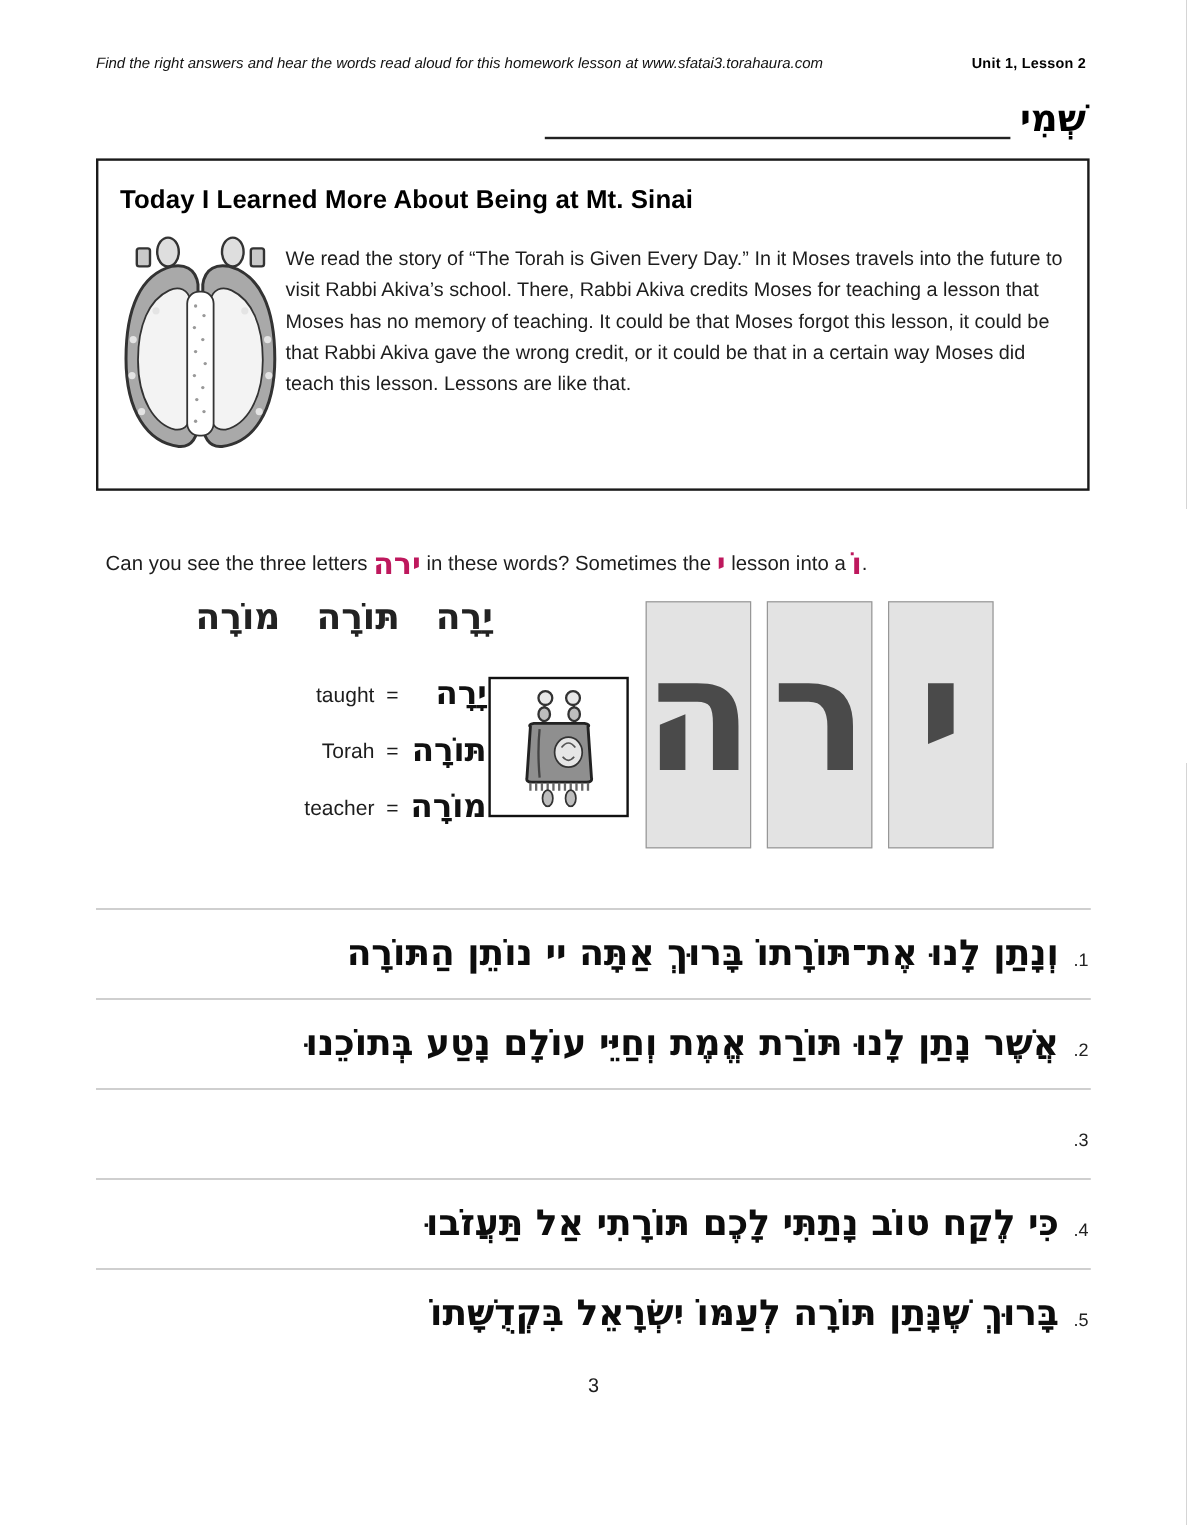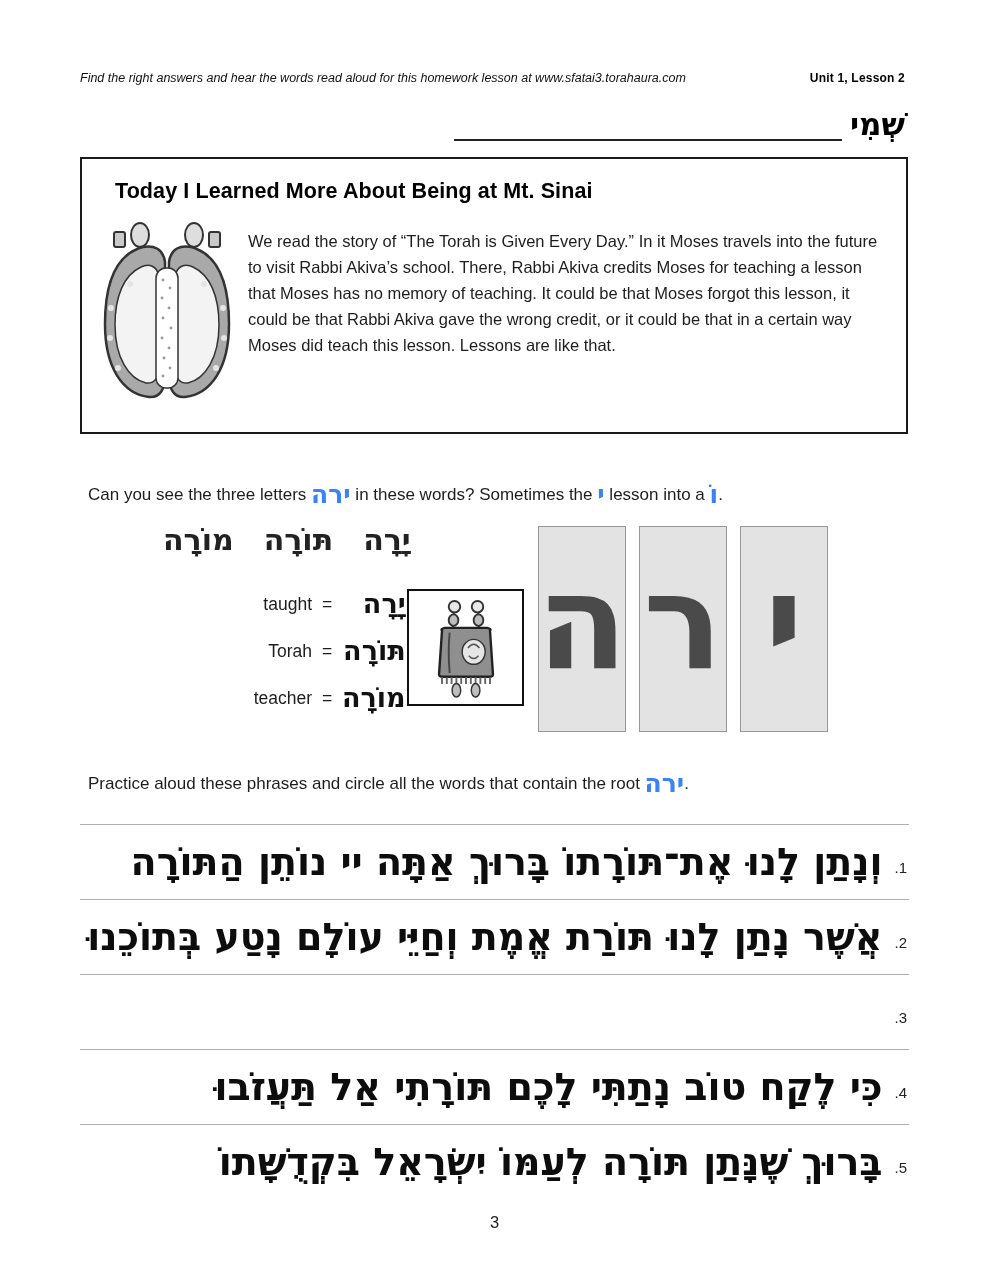--- a/index.html
+++ b/index.html
@@ -6,41 +6,41 @@
   html,body { background:#888; }
   .page {
     position:relative; width:989px; height:1280px; margin:0 auto;
     background:#ffffff; color:#1a1a1a;
     font-family:"Liberation Sans", sans-serif; overflow:hidden;
   }
   .heb { font-family:"DejaVu Sans", sans-serif; font-weight:bold; direction:rtl; }
 
   
   .top-row { display:flex; justify-content:space-between; align-items:flex-end;
-             margin:71px 84px 0 80px;gap:40px; }
+             margin:46px 84px 0 80px;gap:40px; }
   .top-note { font-style:italic; font-size:12.5px; color:#111; }
   .unit-label { font-weight:bold; font-size:12px; color:#000; letter-spacing:0.2px; }
 
   
   .name-row { display:flex; justify-content:flex-end; align-items:flex-end;
               margin:22px 84px 0 80px; gap:8px; }
   .name-blank { width:388px; border-bottom:2px solid #222; height:32px; }
   .name-hebrew { font-size:31px; line-height:34px; color:#000; }
 
   
   .lesson-box { margin:16px 81px 0 80px; border:2.5px solid #1a1a1a;
                 padding:20px 16px 24px 14px; height:277px; }
-  .lesson-title { font-size:21.5px; font-weight:bold; color:#000; margin-left:19px; letter-spacing:0.1px; }
-  .lesson-body-row { display:flex; gap:10px; margin-top:14px; align-items:flex-start; }
+  .lesson-title { font-size:21.5px; font-weight:bold; color:#000; margin-left:4px; letter-spacing:0.1px; }
+  .lesson-body-row { display:flex; margin-top:14px; align-items:flex-start; }
   .lesson-illustration { flex:0 0 142px; }
   .lesson-text { font-size:16.5px; line-height:26px; color:#1d1d1d; padding-top:10px; width:664px; }
 
   
   .intro-line { margin:44px 80px 0 88px; font-size:17px; color:#1d1d1d; line-height:34px; }
-  .heb-inline { font-size:25px; vertical-align:-3px; line-height:0; color:#3b82f6; }
+  .heb-inline { font-size:25px; vertical-align:-3px; line-height:0; color:#be185d; }
 
   
   .mid-section { position:relative; margin:4px 80px 0 80px; height:242px; }
   .example-words { position:absolute; top:6px; left:83px; display:flex; direction:rtl;
                    gap:30px; font-size:30px; color:#222; }
   .glossary { position:absolute; top:66px; left:80px; display:grid;
               grid-template-columns:152px 18px auto; column-gap:6px; row-gap:3px;
               align-items:center; }
   .gloss-en { font-size:17.5px; color:#1d1d1d; justify-self:end; }
   .gloss-eq { font-size:17.5px; color:#1d1d1d; text-align:center; }
@@ -55,21 +55,21 @@
 
   
   .practice-line { margin:10px 80px 0 88px; font-size:17px; color:#1d1d1d; line-height:32px; }
 
   
   .phrase-list { margin:24px 80px 0 80px; }
   .phrase-row { border-top:1.5px solid #b0b0b0; min-height:75px;
                 display:flex; direction:rtl; align-items:center; gap:12px;
                 padding:6px 2px 6px 0; }
   .phrase-num { font-size:15px; color:#222; unicode-bidi:isolate; direction:ltr; padding-top:10px; }
-  .phrase-text { font-size:38px; line-height:56px; color:#0d0d0d; }
+  .phrase-text { font-size:30px; line-height:56px; color:#0d0d0d; }
 
   .page-num { text-align:center; font-size:16.5px; color:#1d1d1d; margin-top:14px; }
 </style>
 </head>
 <body>
 
 <div class="page">
 
   <div class="top-row">
     <div class="top-note">Find the right answers and hear the words read aloud for this homework lesson at www.sfatai3.torahaura.com</div>
@@ -188,21 +188,20 @@
       </div>
       <div class="letter-card">
         <span class="glyph heb">ר</span>
       </div>
       <div class="letter-card">
         <span class="glyph heb">ה</span>
       </div>
     </div>
   </div>
 
-  <div class="practice-line"><span>Practice aloud these phrases and circle all the words that contain the root </span><span class="heb heb-inline">ירה</span><span>.</span></div>
 
   <div class="phrase-list">
     <div class="phrase-row">
       <span class="phrase-num">.1</span>
       <span class="phrase-text heb">וְנָתַן לָנוּ אֶת־תּוֹרָתוֹ בָּרוּךְ אַתָּה יי נוֹתֵן הַתּוֹרָה</span>
     </div>
     <div class="phrase-row">
       <span class="phrase-num">.2</span>
       <span class="phrase-text heb">אֲשֶׁר נָתַן לָנוּ תּוֹרַת אֱמֶת וְחַיֵּי עוֹלָם נָטַע בְּתוֹכֵנוּ</span>
     </div>

